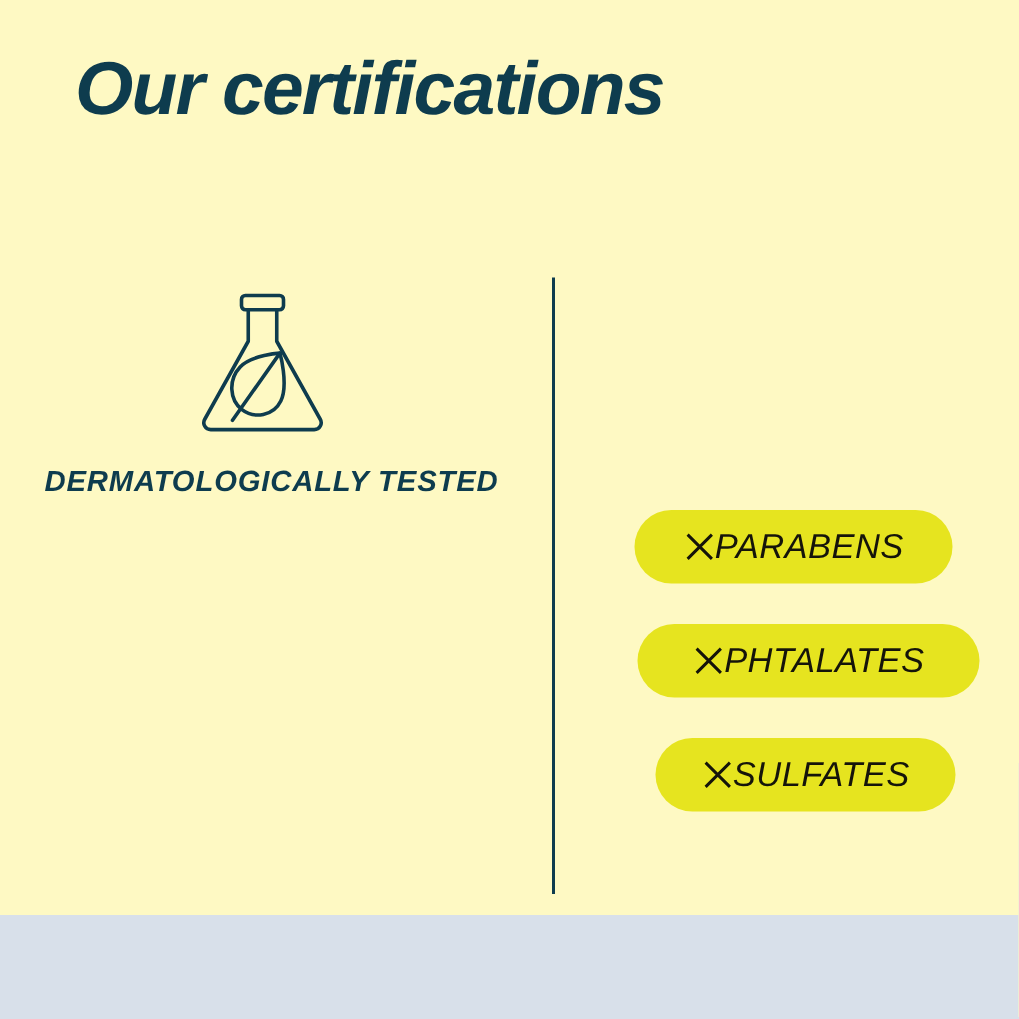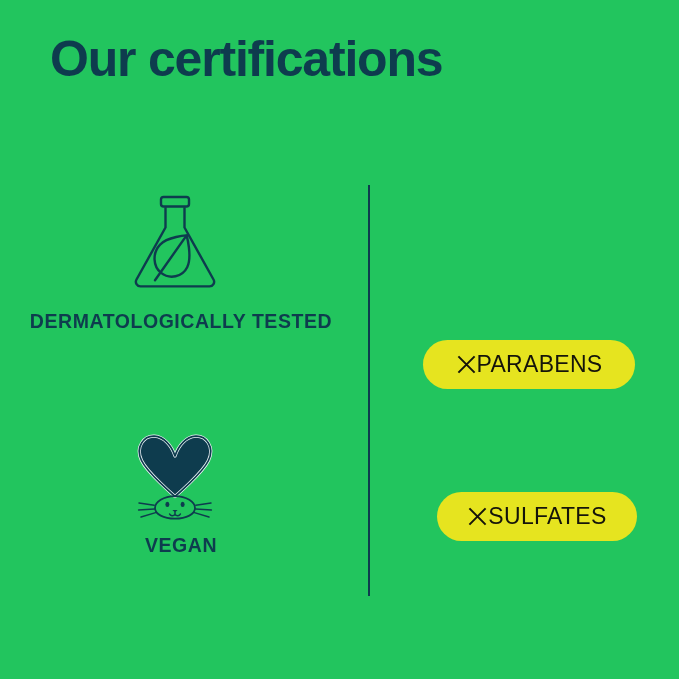--- a/index.html
+++ b/index.html
@@ -11,22 +11,23 @@
     height: 679px;
     background: #d8e0ea;
     font-family: "Liberation Sans", sans-serif;
     overflow: hidden;
     position: relative;
   }
 
   #page {
     position: relative;
     width: 679px;
-    height: 679px;
-    background: #22c55e;
+    height: 610px;
+    background: #fef9c3;
+    font-style: italic;
   }
 
   
   #page-title {
     position: absolute;
     left: 50px;
     top: 29px;
     font-size: 50px;
     font-weight: 700;
     letter-spacing: -1.2px;
@@ -152,58 +153,43 @@
           <path d="M41.5 16.2 V36.5 L12.5 88.5 a4.6 4.6 0 0 0 4 6.9 h69 a4.6 4.6 0 0 0 4 -6.9 L60.5 36.5 V16.2" stroke="#0e3c4e" stroke-width="2.4" fill="none" stroke-linejoin="round"></path>
 
           <path d="M62.6 44.4 C62.6 44.4 43.6 45.6 36.1 53.6 c-8.1 8.6 -7.0 22.0 1.0 28.3 c8.5 6.7 21.3 4.2 26.1 -5.6 c5.3 -10.9 -0.6 -31.9 -0.6 -31.9 Z" stroke="#0e3c4e" stroke-width="2.4" fill="none" stroke-linejoin="round"></path>
 
           <path d="M62.6 44.4 L31.0 89.2" stroke="#0e3c4e" stroke-width="2.4" fill="none" stroke-linecap="round"></path>
         </svg>
       </span>
       <div class="cert-label">DERMATOLOGICALLY TESTED</div>
     </div>
 
-    <div class="cert-block" id="cert-vegan">
-      <span class="cert-icon">
-        <svg width="96" height="96" viewBox="0 0 96 96" fill="none" xmlns="http://www.w3.org/2000/svg">
-
-          <path d="M48 71.5 C48 71.5 20.5 48.0 14.5 35.5 C8.0 22.0 17.0 10.5 27.5 11.2 C37.0 11.8 44.5 20.5 48 31.0 C51.5 20.5 59.0 11.8 68.5 11.2 C79.0 10.5 88.0 22.0 81.5 35.5 C75.5 48.0 48 71.5 48 71.5 Z" fill="#0e3c4e" stroke="#eef3f8" stroke-width="3.2" stroke-linejoin="round"></path>
-          <path d="M48 71.5 C48 71.5 20.5 48.0 14.5 35.5 C8.0 22.0 17.0 10.5 27.5 11.2 C37.0 11.8 44.5 20.5 48 31.0 C51.5 20.5 59.0 11.8 68.5 11.2 C79.0 10.5 88.0 22.0 81.5 35.5 C75.5 48.0 48 71.5 48 71.5 Z" fill="none" stroke="#0e3c4e" stroke-width="1.7" stroke-linejoin="round"></path>
-
-          <path d="M48 71.2 C36.5 71.2 28.0 77.0 28.0 83.0 C28.0 89.2 36.5 93.6 48 93.6 C59.5 93.6 68.0 89.2 68.0 83.0 C68.0 77.0 59.5 71.2 48 71.2 Z" fill="none" stroke="#0e3c4e" stroke-width="1.8"></path>
-
-          <ellipse cx="40.4" cy="79.4" rx="2.0" ry="2.6" fill="#0e3c4e"></ellipse>
-          <ellipse cx="55.6" cy="79.4" rx="2.0" ry="2.6" fill="#0e3c4e"></ellipse>
-
-          <path d="M45.4 85.0 h5.2 l-2.6 2.6 Z" fill="#0e3c4e"></path>
-
-          <path d="M48 87.6 v1.8 M48 89.4 c-1.6 2.0 -4.6 1.6 -5.4 -0.4 M48 89.4 c1.6 2.0 4.6 1.6 5.4 -0.4" stroke="#0e3c4e" stroke-width="1.5" fill="none" stroke-linecap="round"></path>
-
-          <path d="M27.2 80.2 L12.0 78.0 M27.4 84.0 L11.6 85.0 M28.6 87.6 L14.0 92.0" stroke="#0e3c4e" stroke-width="1.5" stroke-linecap="round"></path>
-
-          <path d="M68.8 80.2 L84.0 78.0 M68.6 84.0 L84.4 85.0 M67.4 87.6 L82.0 92.0" stroke="#0e3c4e" stroke-width="1.5" stroke-linecap="round"></path>
-        </svg>
-      </span>
-      <div class="cert-label">VEGAN</div>
-    </div>
 
   </div>
 
   <div id="right-column">
 
 
     <div class="free-pill" id="pill-0">
       <span class="pill-x">
         <svg width="21" height="21" viewBox="0 0 21 21" fill="none" xmlns="http://www.w3.org/2000/svg">
           <path d="M2.4 2.4 L18.6 18.6 M18.6 2.4 L2.4 18.6" stroke="#15140a" stroke-width="2" stroke-linecap="butt"></path>
         </svg>
       </span>
       <span class="pill-label">PARABENS</span>
     </div>
 
+    <div class="free-pill" id="pill-1">
+      <span class="pill-x">
+        <svg width="21" height="21" viewBox="0 0 21 21" fill="none" xmlns="http://www.w3.org/2000/svg">
+          <path d="M2.4 2.4 L18.6 18.6 M18.6 2.4 L2.4 18.6" stroke="#15140a" stroke-width="2" stroke-linecap="butt"></path>
+        </svg>
+      </span>
+      <span class="pill-label">PHTALATES</span>
+    </div>
 
     <div class="free-pill" id="pill-2">
       <span class="pill-x">
         <svg width="21" height="21" viewBox="0 0 21 21" fill="none" xmlns="http://www.w3.org/2000/svg">
           <path d="M2.4 2.4 L18.6 18.6 M18.6 2.4 L2.4 18.6" stroke="#15140a" stroke-width="2" stroke-linecap="butt"></path>
         </svg>
       </span>
       <span class="pill-label">SULFATES</span>
     </div>
 

